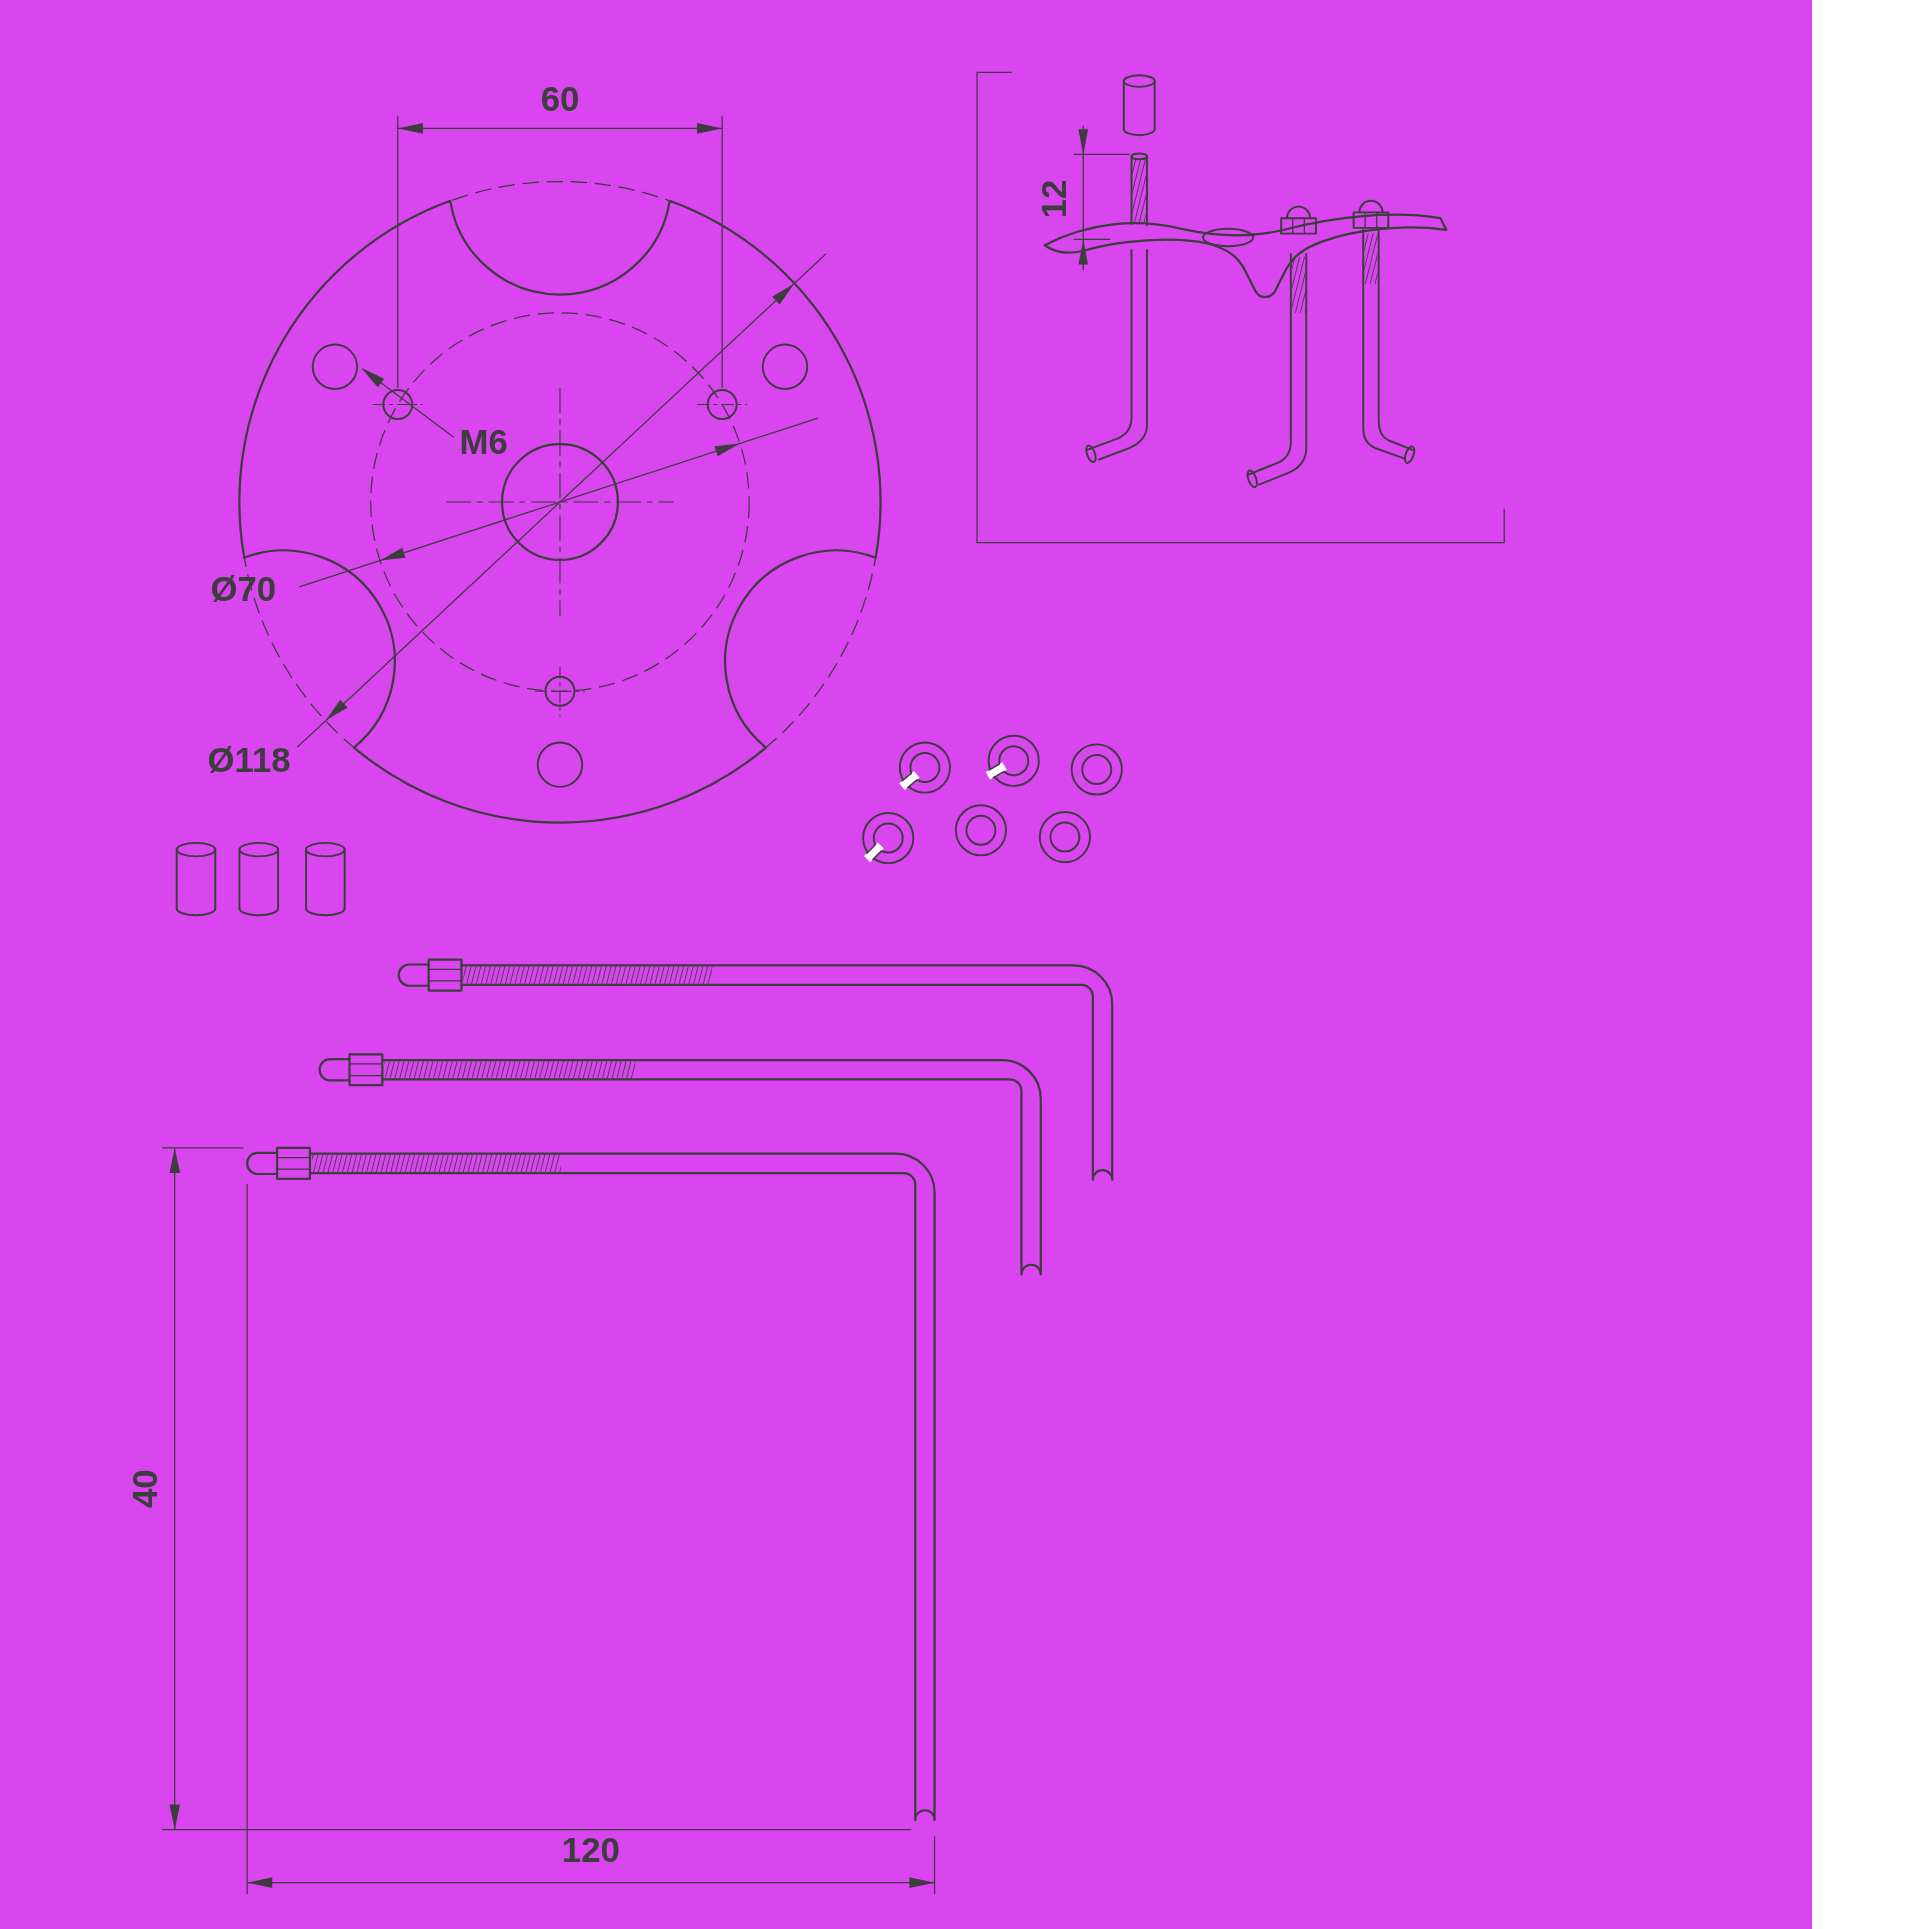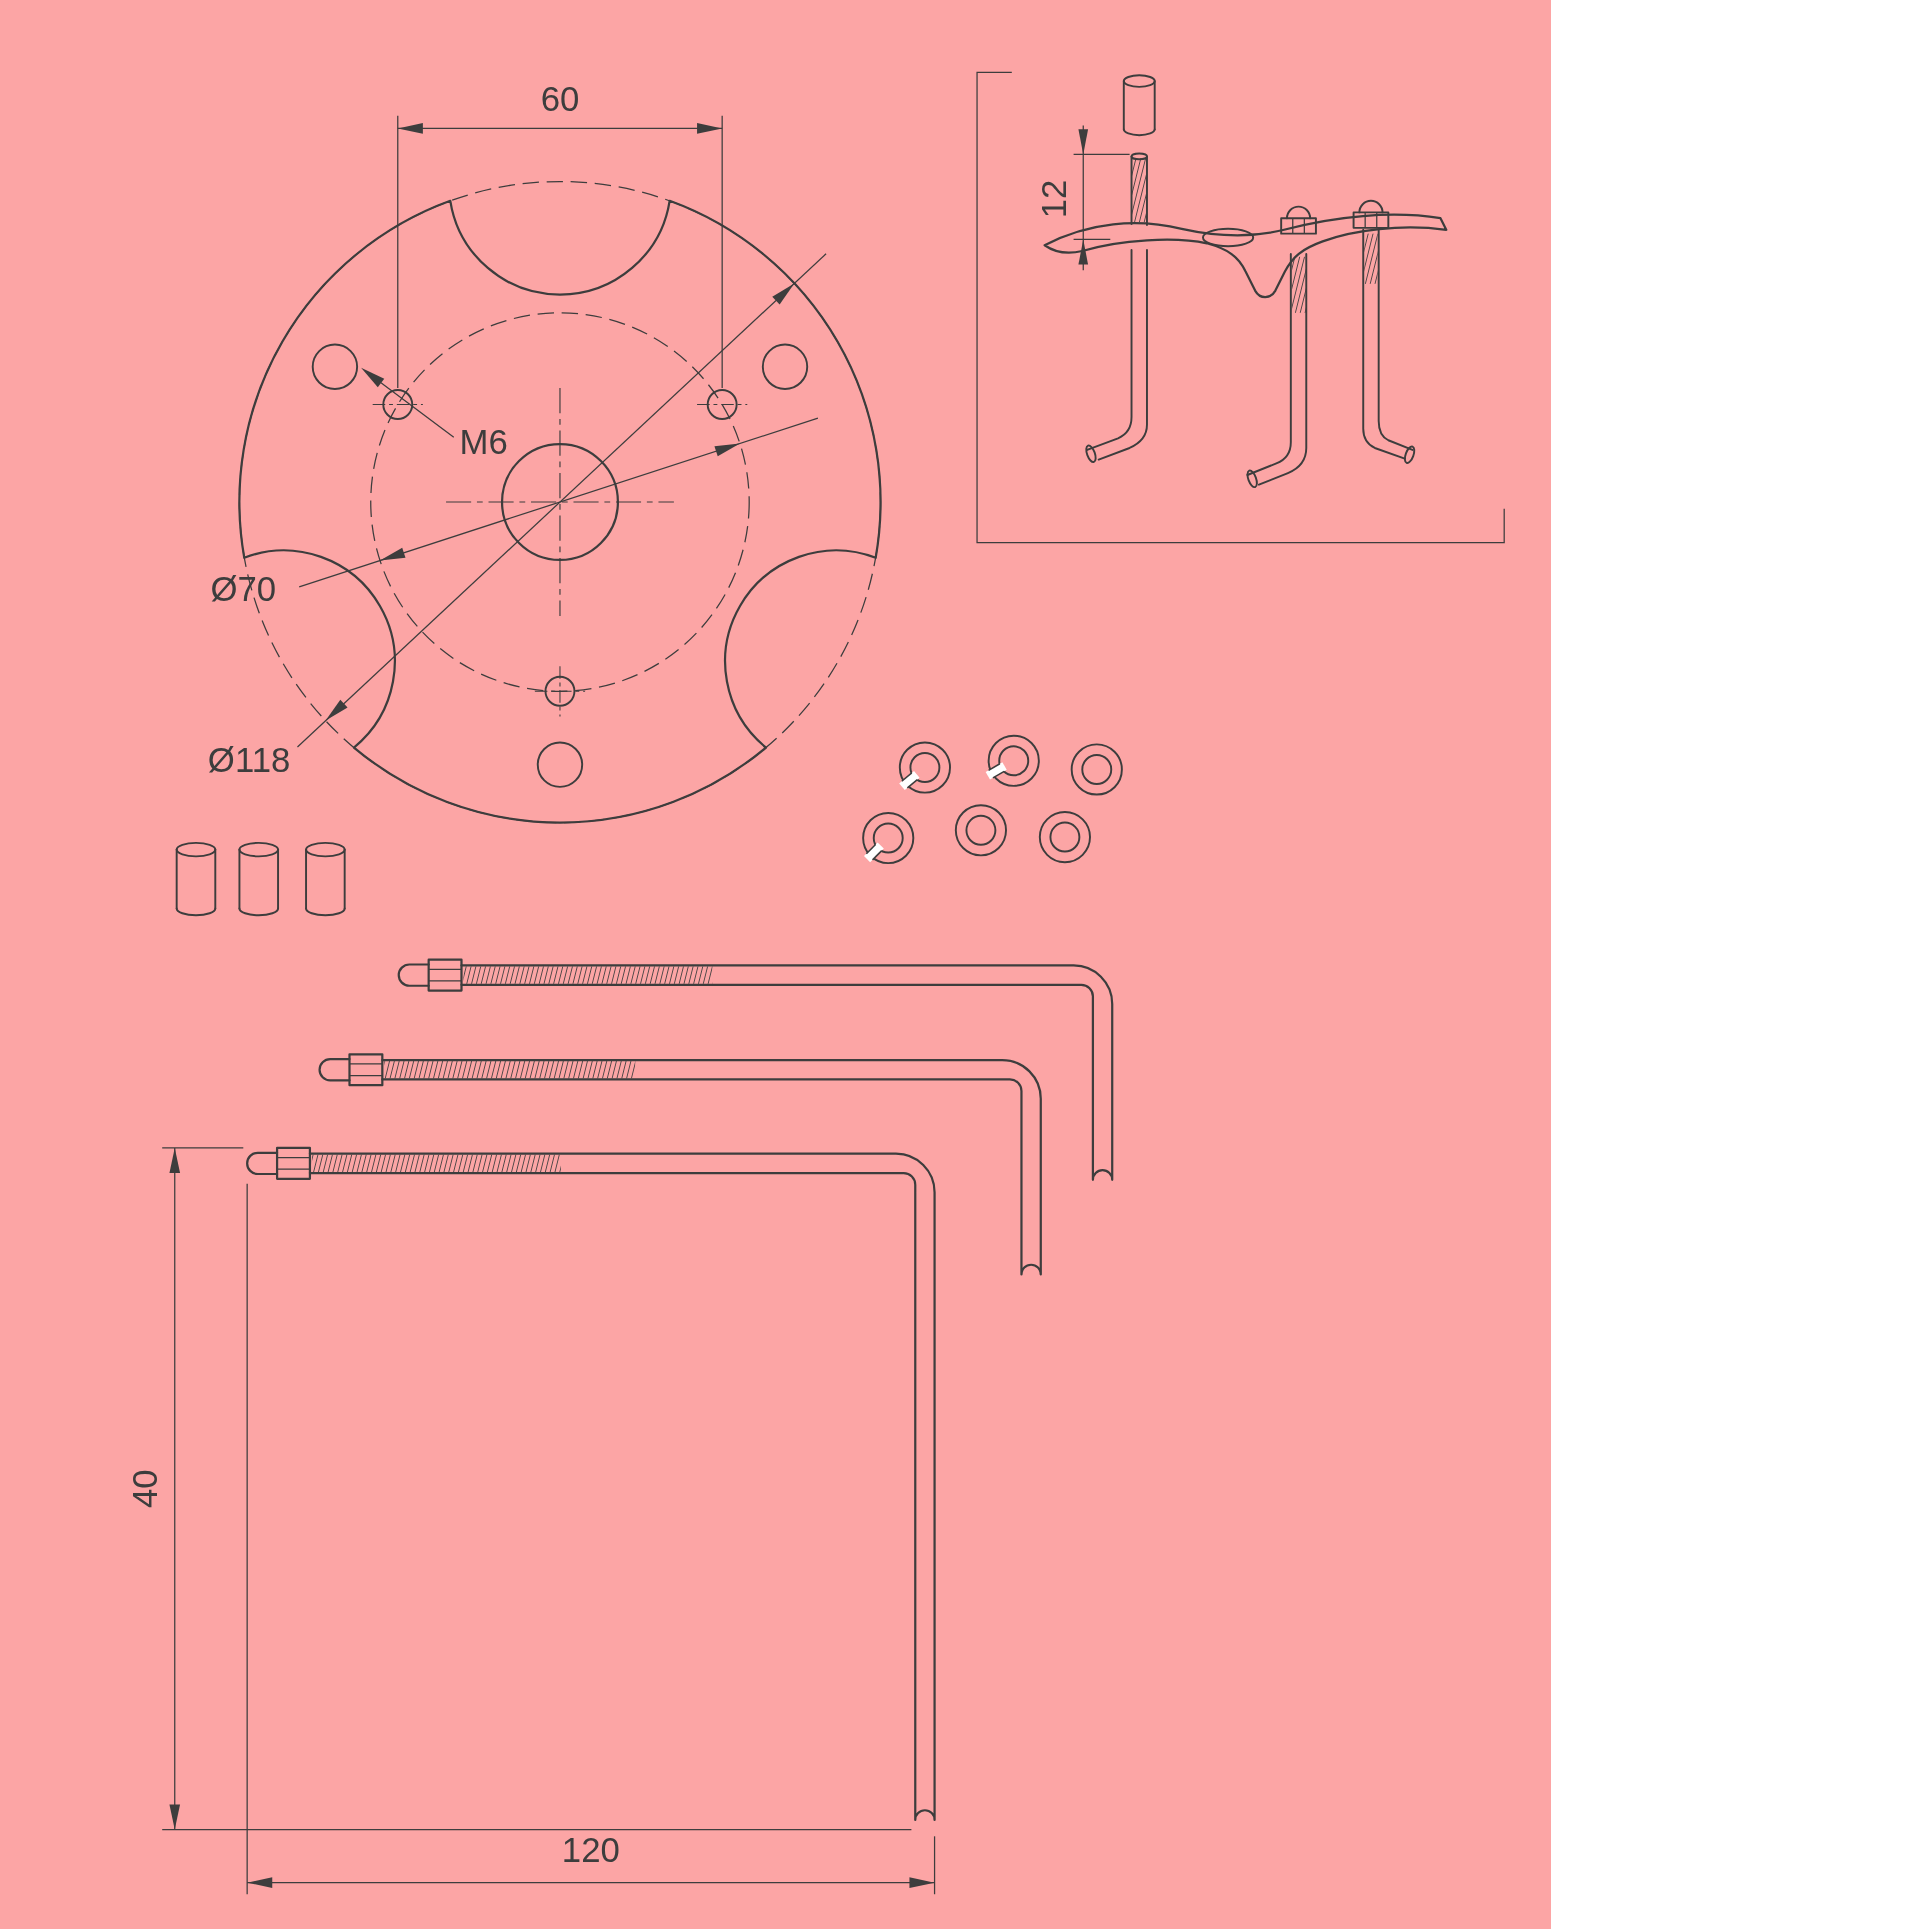--- a/index.html
+++ b/index.html
@@ -1,16 +1,16 @@
 <!DOCTYPE html>
 <html><head>
 <meta charset="utf-8">
 <style>
   html,body { margin:0; padding:0; background:#ffffff; }
-  .sheet { width:1551px; height:1929px; background:#fca5a5; position:relative; }
+  .sheet { width:1812px; height:1929px; background:#d946ef; position:relative;font-weight:bold; }
   svg { display:block; }
   .ol   { fill:none; stroke:#3d3d3d; stroke-width:2.3; stroke-linecap:round; stroke-linejoin:round; }
   .ol2  { fill:none; stroke:#3d3d3d; stroke-width:2.0; stroke-linecap:round; stroke-linejoin:round; }
   .thin { fill:none; stroke:#3d3d3d; stroke-width:1.3; }
   .dash { fill:none; stroke:#3d3d3d; stroke-width:1.3; stroke-dasharray:17 8; }
   .cl   { fill:none; stroke:#3d3d3d; stroke-width:1.2; stroke-dasharray:26 6 6 6; }
   .clS  { fill:none; stroke:#3d3d3d; stroke-width:1.1; stroke-dasharray:13 4 4 4; }
   .arr  { fill:#3d3d3d; stroke:none; }
   text  { font-family:"Liberation Sans","DejaVu Sans",sans-serif; font-size:36px; fill:#3d3d3d; }
   .thr  { fill:url(#threadpat); stroke:none; }

